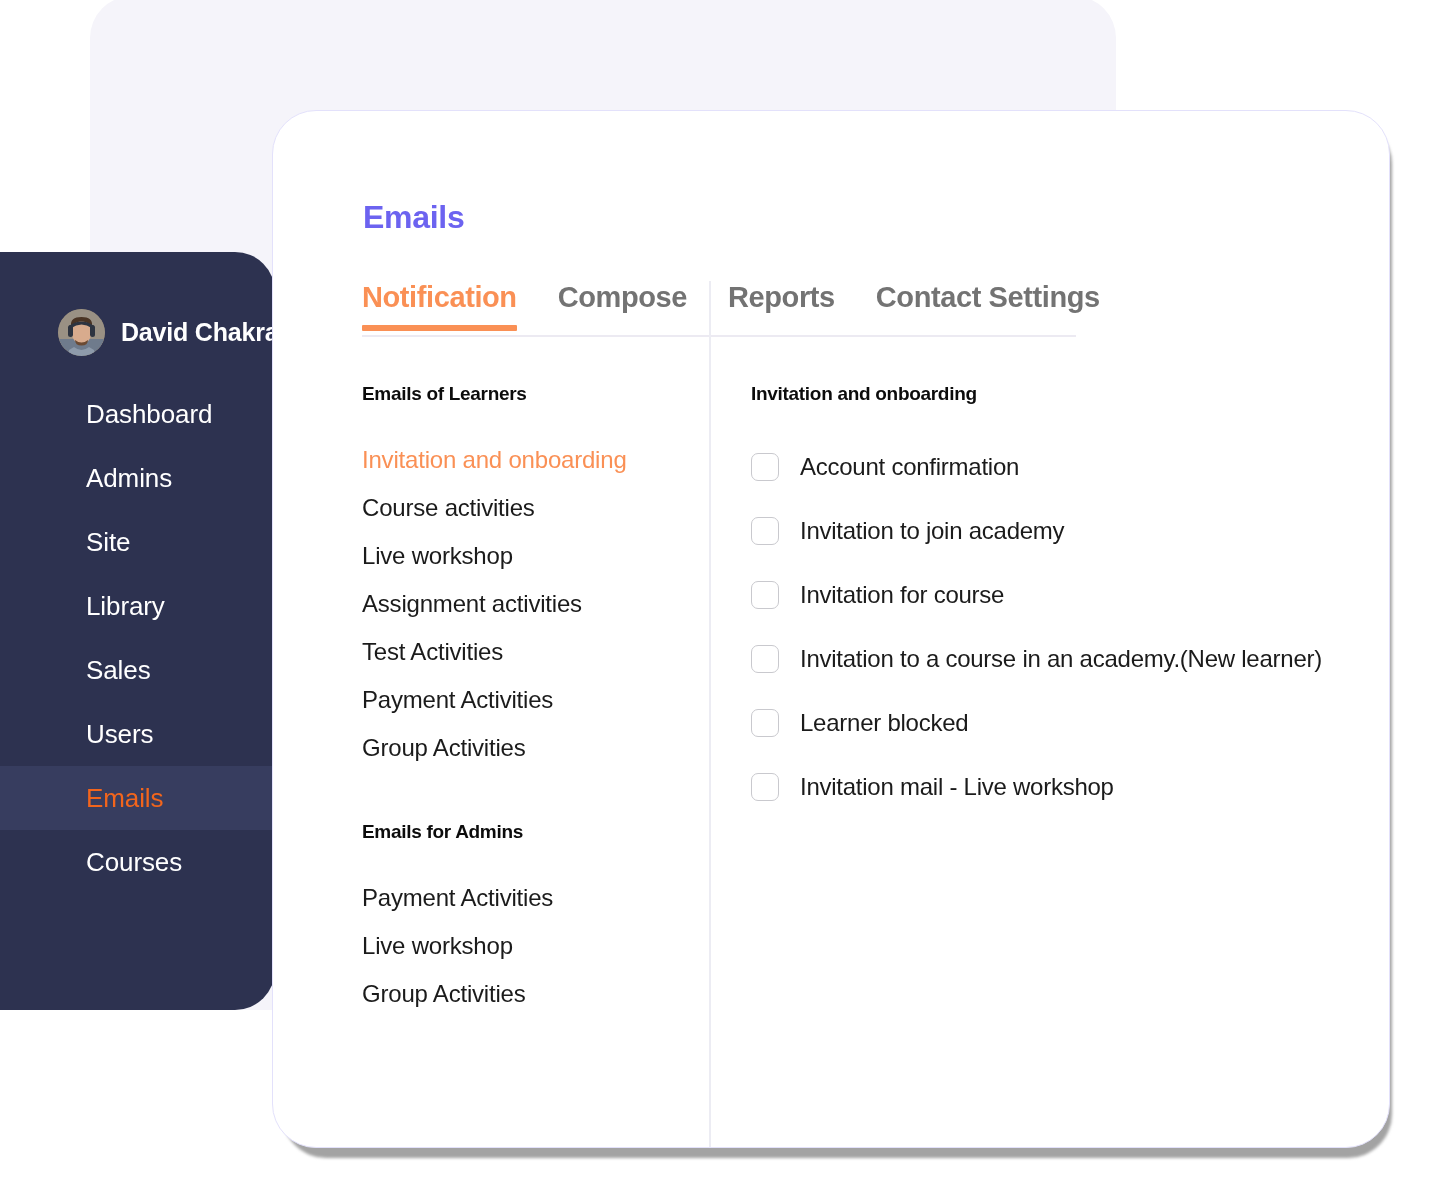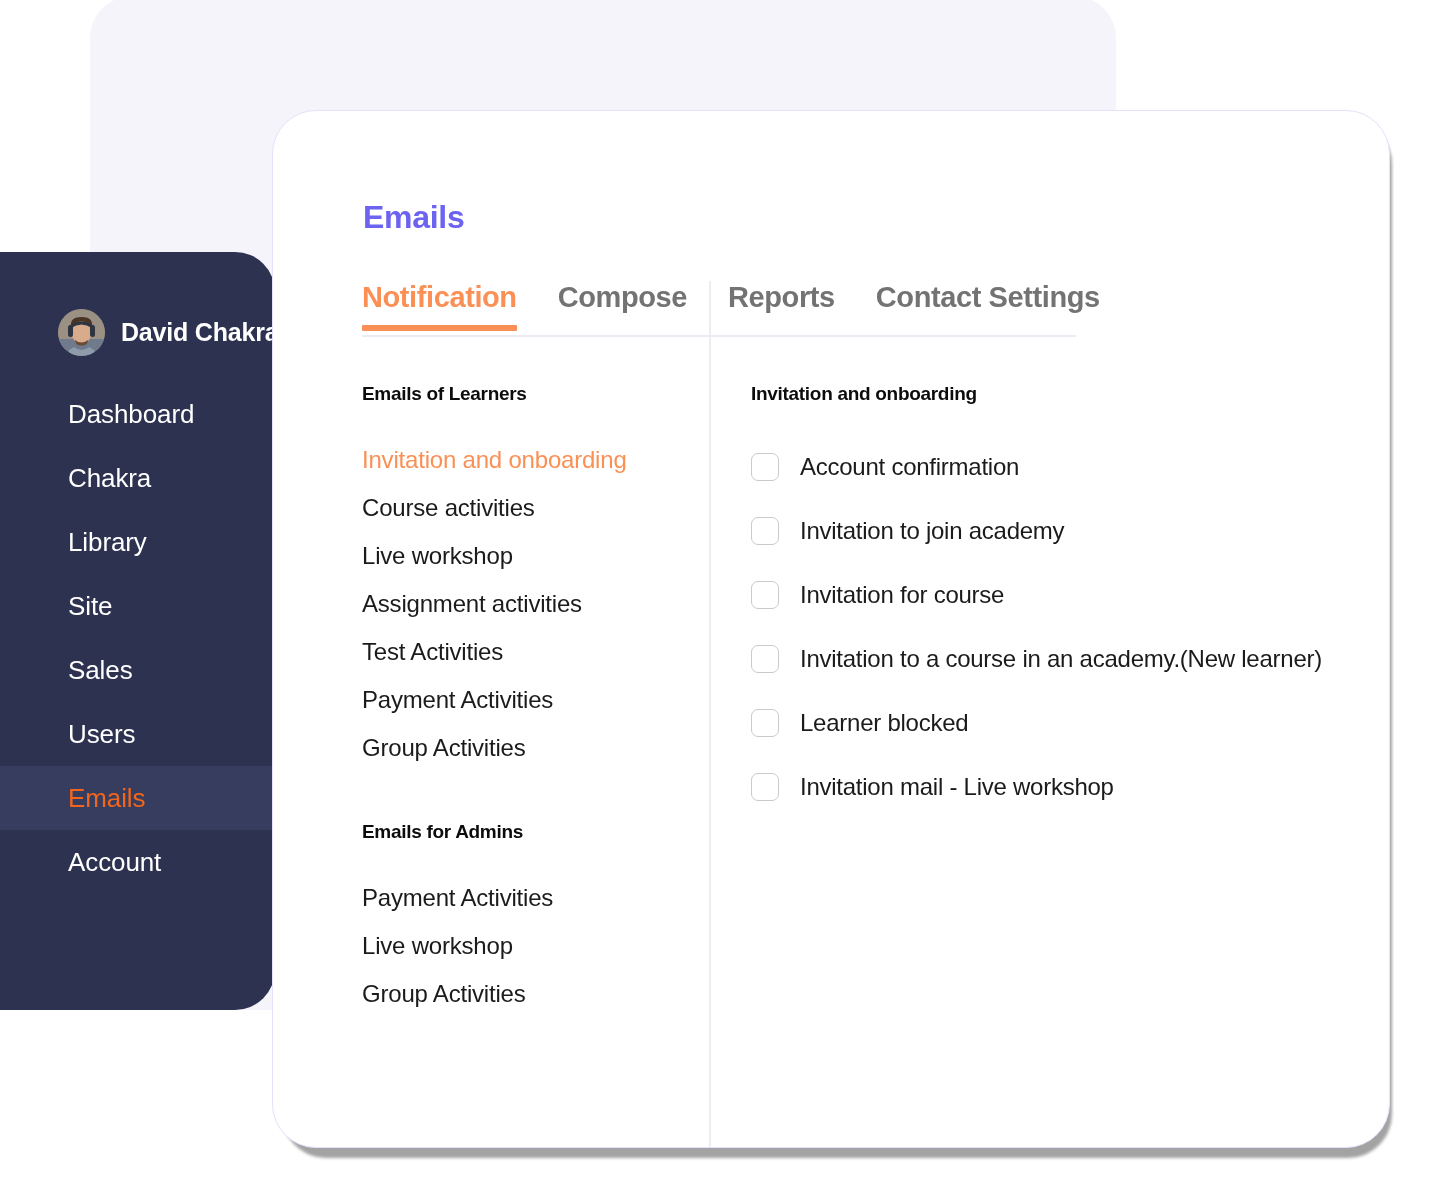--- a/index.html
+++ b/index.html
@@ -72,21 +72,21 @@
   }
 
   .sidebar-nav {
     margin-top: 22px;
   }
 
   .sidebar-item {
     height: 64px;
     display: flex;
     align-items: center;
-    padding-left: 68px;
+    padding-left: 86px;
     color: #ffffff;
     font-size: 26px;
     letter-spacing: -0.1px;
   }
   .sidebar-item.active {
     background: #373d5f;
     color: #f2651c;
   }
 
   
@@ -260,39 +260,39 @@
         </svg>
       </span>
       <span class="sidebar-username">David Chakra</span>
     </div>
 
     <nav class="sidebar-nav">
       <div class="sidebar-item">
           <span>Dashboard</span>
         </div>
       <div class="sidebar-item">
-          <span>Chakra</span>
+          <span>Admins</span>
+        </div>
+      <div class="sidebar-item">
+          <span>Site</span>
         </div>
       <div class="sidebar-item">
           <span>Library</span>
-        </div>
-      <div class="sidebar-item">
-          <span>Site</span>
         </div>
       <div class="sidebar-item">
           <span>Sales</span>
         </div>
       <div class="sidebar-item">
           <span>Users</span>
         </div>
       <div class="sidebar-item active">
           <span>Emails</span>
         </div>
       <div class="sidebar-item">
-          <span>Account</span>
+          <span>Courses</span>
         </div>
     </nav>
   </aside>
 
   <div class="card-shadow"></div>
 
   <section class="card">
     <div class="card-inner">
 
       <h1 class="page-title">Emails</h1>

